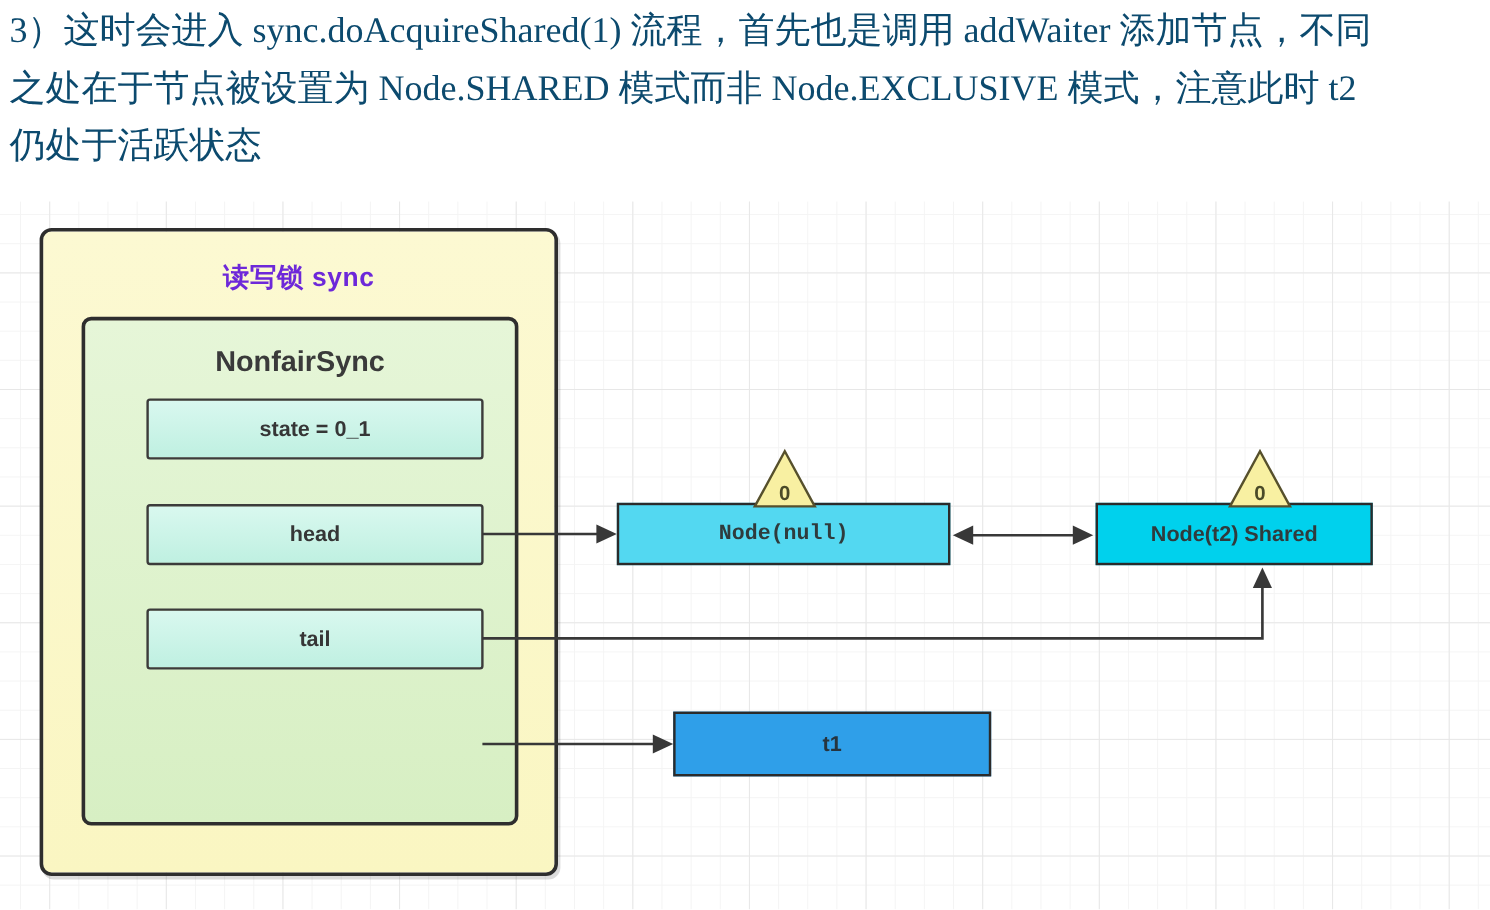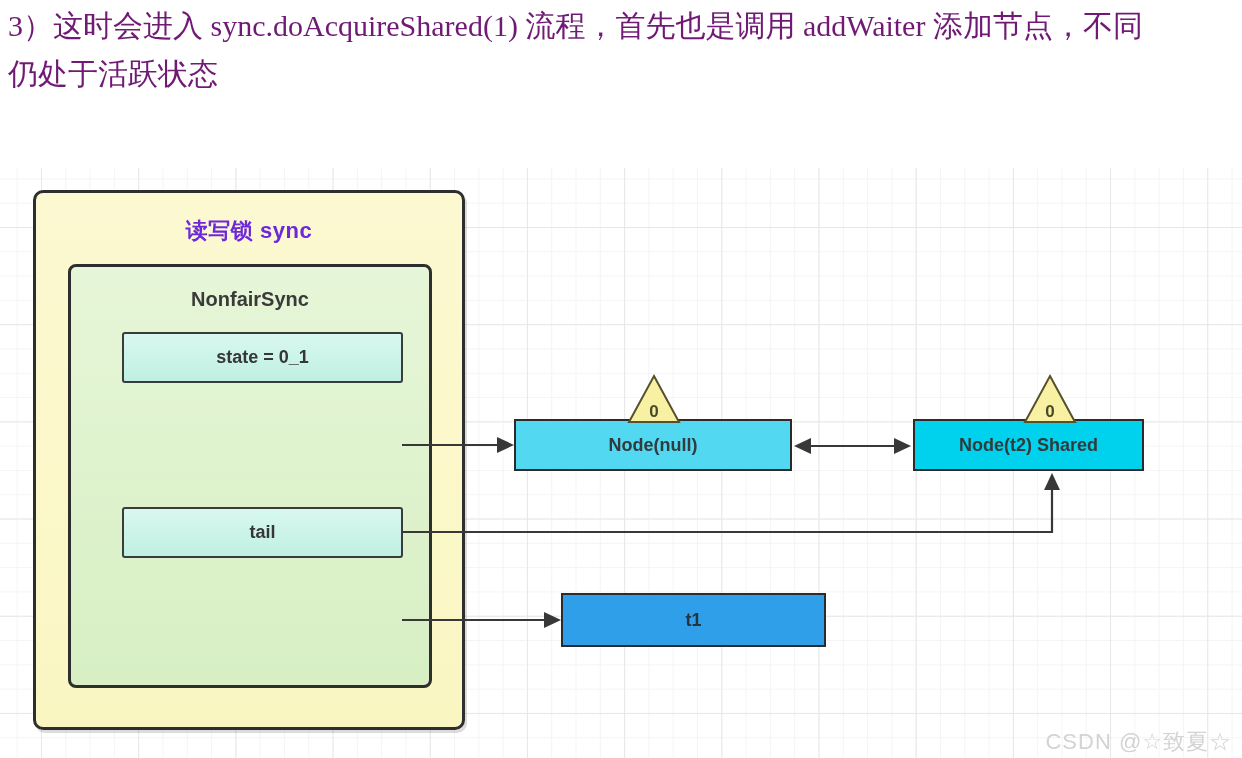--- a/index.html
+++ b/index.html
@@ -7,21 +7,21 @@
     position:relative;
     width:1242px;height:758px;
     overflow:hidden;
     background:#ffffff;
     font-family:"Liberation Sans", sans-serif;
   }
   
   .paragraph{
     position:absolute;left:8px;top:2px;width:1228px;
     font-family:"Liberation Serif", serif;
-    font-size:30px;line-height:48px;color:#701a75;
+    font-size:30px;line-height:48px;color:#0c4a6e;
   }
   
   .canvas{
     position:absolute;left:0;top:168px;width:1242px;height:590px;
     background-color:#ffffff;
     background-image:
       linear-gradient(to right,#e7e7e7 1px,transparent 1px),
       linear-gradient(to bottom,#e7e7e7 1px,transparent 1px),
       linear-gradient(to right,#f4f4f4 1px,transparent 1px),
       linear-gradient(to bottom,#f4f4f4 1px,transparent 1px);
@@ -39,42 +39,42 @@
     position:absolute;left:33px;top:216px;width:432px;text-align:center;
     font-size:22px;font-weight:bold;color:#6d28d9;letter-spacing:.5px;
   }
   .inner-box{
     position:absolute;left:68px;top:264px;width:364px;height:424px;
     box-sizing:border-box;border:3px solid #2e2e2e;border-radius:8px;
     background:linear-gradient(180deg,#e6f6d8 0%,#d7efc3 100%);
   }
   .inner-title{
     position:absolute;left:68px;top:288px;width:364px;text-align:center;
-    font-size:20px;font-weight:bold;color:#3a3a3a;
+    font-size:24px;font-weight:bold;color:#3a3a3a;
   }
   
   .field{
     position:absolute;left:122px;width:281px;height:51px;
     box-sizing:border-box;border:2px solid #3b3b3b;border-radius:3px;
     background:linear-gradient(180deg,#d9f8ef 0%,#bff0e1 100%);
     display:flex;align-items:center;justify-content:center;
     font-size:18px;font-weight:bold;color:#363636;
   }
   .field.state{top:332px;}
   .field.head{top:420px;}
   .field.tail{top:507px;}
   .field.owner{top:595px;font-size:19px;}
   
   .nodebox{
     position:absolute;height:52px;box-sizing:border-box;
     border:2px solid #2b2b2b;
     display:flex;align-items:center;justify-content:center;
     font-size:18px;font-weight:bold;color:#2f3b3d;
   }
-  .node-null{left:514px;top:419px;width:278px;background:#53d8f1;}
+  .node-null{left:514px;top:419px;width:278px;background:#53d8f1;font-family:Liberation Mono, monospace;}
   .node-t2{left:913px;top:419px;width:231px;background:#00d1ed;}
   .node-t1{left:561px;top:593px;width:265px;height:54px;background:#2f9fe9;color:#26343f;}
   
   .tri{position:absolute;width:56px;height:52px;}
   .tri-1{left:626px;top:373px;}
   .tri-2{left:1022px;top:373px;}
   
   .wires{position:absolute;left:0;top:0;width:1242px;height:758px;pointer-events:none;}
   
   .watermark{
@@ -83,32 +83,34 @@
     font-family:"Liberation Sans", sans-serif;
   }
 </style>
 </head>
 <body>
 
 <div class="page">
 
   <div class="paragraph">
     <div>3）这时会进入 sync.doAcquireShared(1) 流程，首先也是调用 addWaiter 添加节点，不同</div>
+    <div>之处在于节点被设置为 Node.SHARED 模式而非 Node.EXCLUSIVE 模式，注意此时 t2</div>
     <div>仍处于活跃状态</div>
   </div>
 
   <div class="canvas"></div>
 
   <div class="outer-box"></div>
   <div class="outer-title">读写锁 sync</div>
 
   <div class="inner-box"></div>
   <div class="inner-title">NonfairSync</div>
 
   <div class="field state">state = 0_1</div>
+  <div class="field head">head</div>
   <div class="field tail">tail</div>
 
   <svg class="wires" viewBox="0 0 1242 758" xmlns="http://www.w3.org/2000/svg">
     <g stroke="#383838" stroke-width="2.2" fill="none">
 
       <path d="M402,445 H498"></path>
 
       <path d="M402,620 H545"></path>
 
       <path d="M402,532 H1052 V490"></path>
@@ -130,15 +132,14 @@
 
   <svg class="tri tri-1" viewBox="0 0 56 52" xmlns="http://www.w3.org/2000/svg">
     <polygon points="28,3 53,49 3,49" fill="#f8f0a2" stroke="#56502c" stroke-width="2"></polygon>
     <text x="28" y="44" text-anchor="middle" font-family="Liberation Sans, sans-serif" font-size="17" font-weight="bold" fill="#4a4a28">0</text>
   </svg>
   <svg class="tri tri-2" viewBox="0 0 56 52" xmlns="http://www.w3.org/2000/svg">
     <polygon points="28,3 53,49 3,49" fill="#f8f0a2" stroke="#56502c" stroke-width="2"></polygon>
     <text x="28" y="44" text-anchor="middle" font-family="Liberation Sans, sans-serif" font-size="17" font-weight="bold" fill="#4a4a28">0</text>
   </svg>
 
-  <div class="watermark">CSDN @☆致夏☆</div>
 
 </div>
 
 </body></html>

